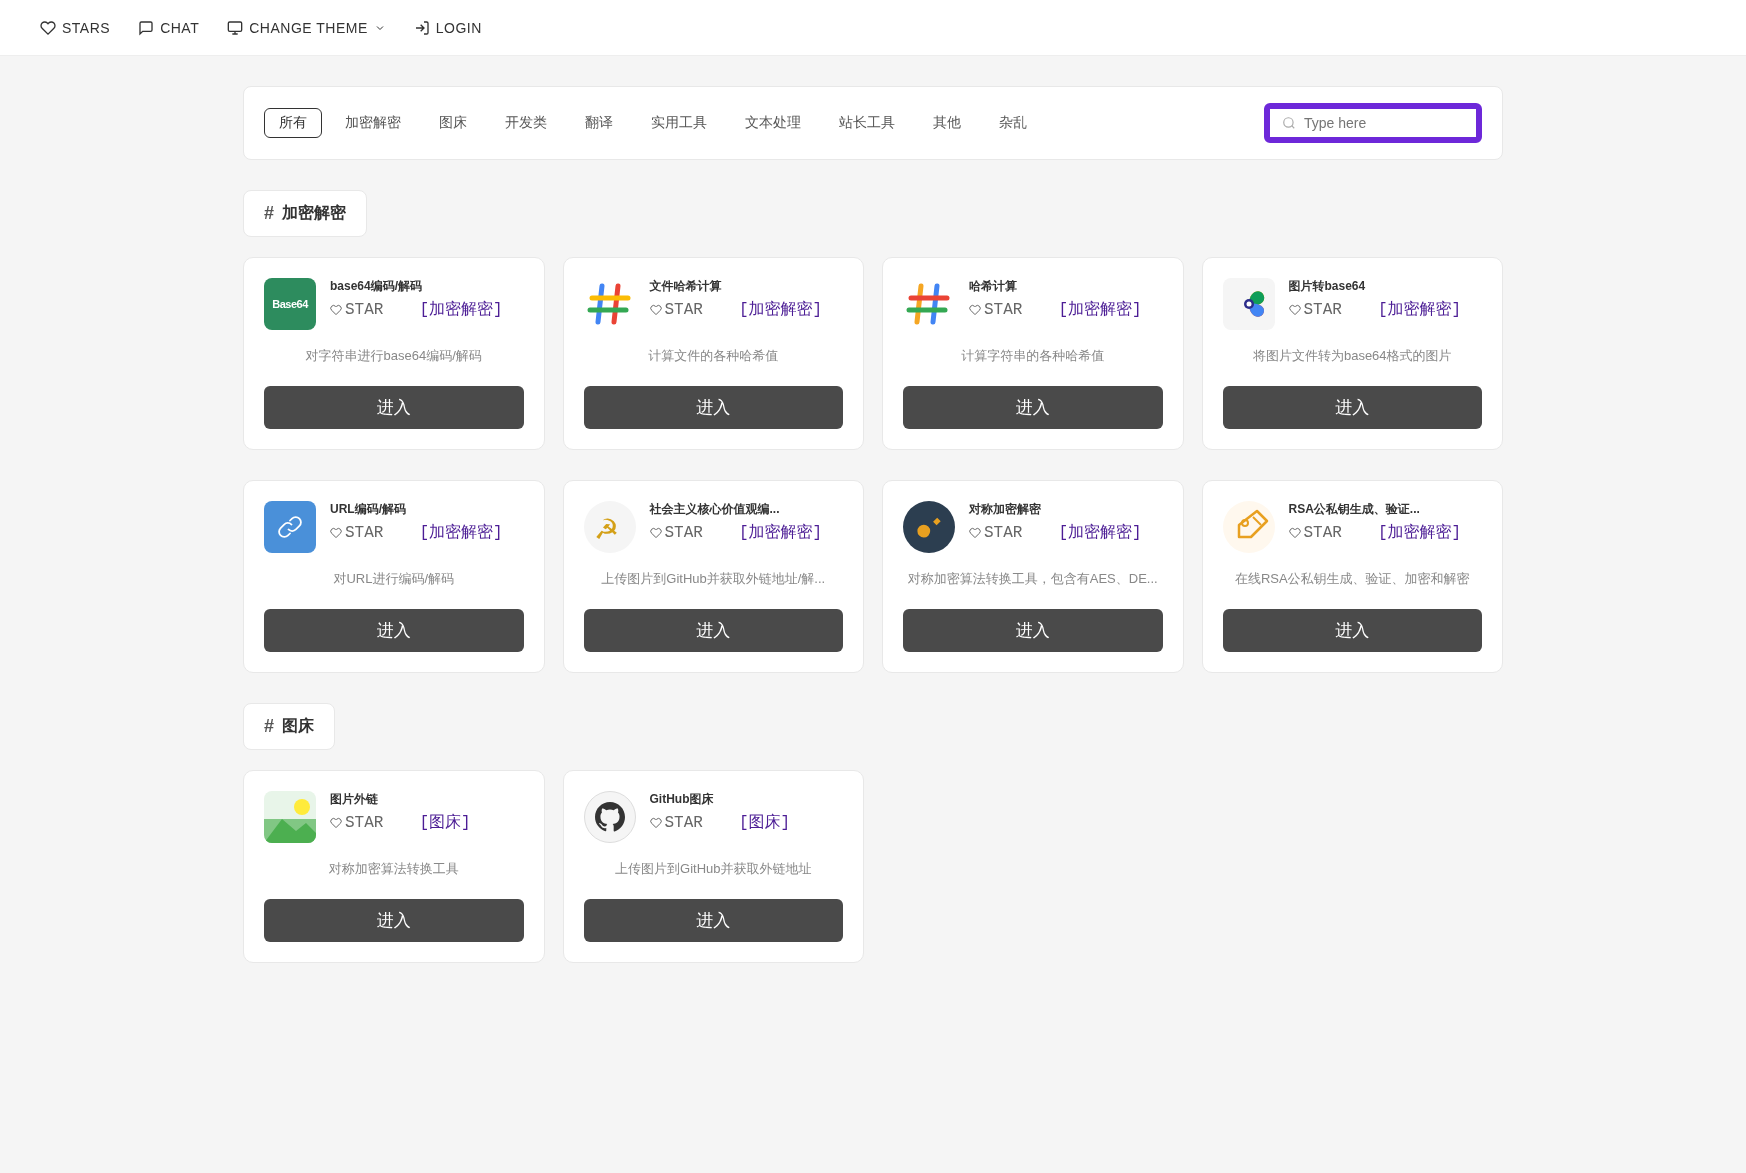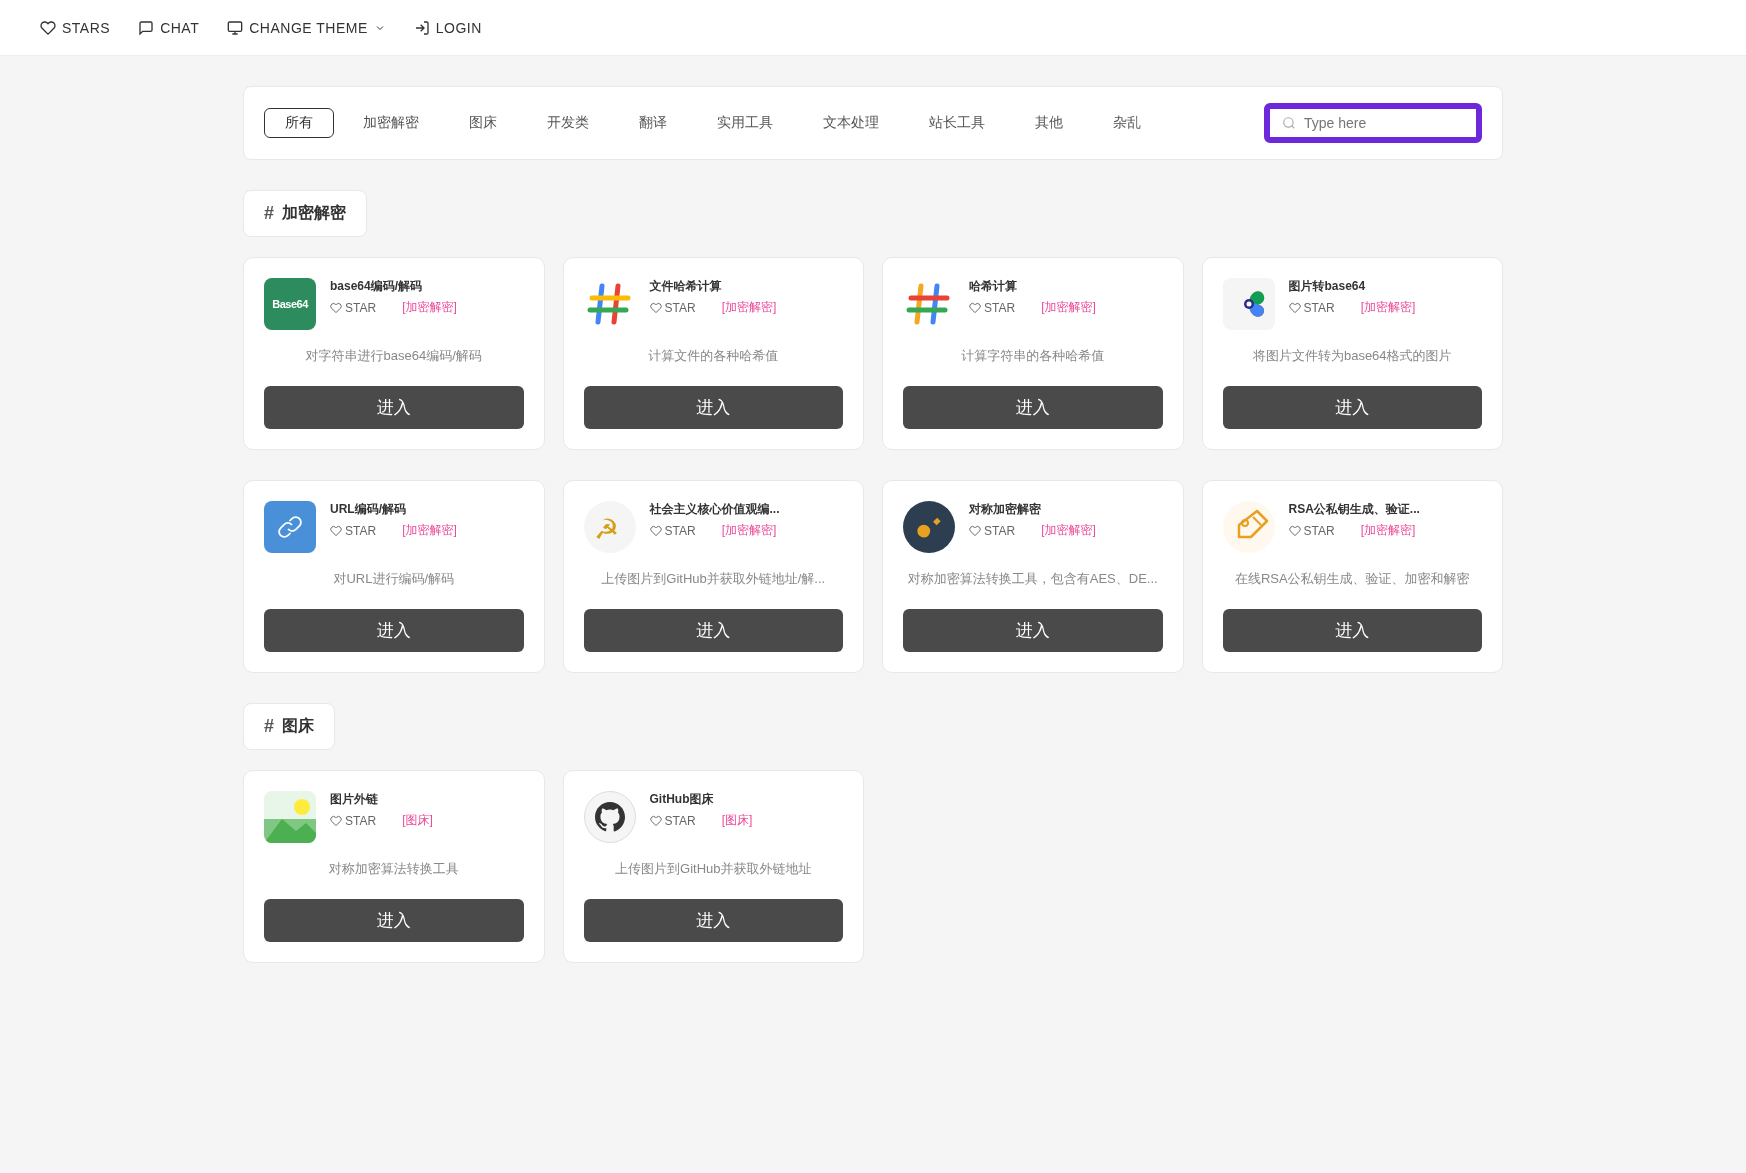--- a/index.html
+++ b/index.html
@@ -9,41 +9,41 @@
     .header { background: #fff; border-bottom: 1px solid #eee; padding: 0 40px; height: 56px; display: flex; align-items: center; justify-content: flex-start; }
     .header-nav { display: flex; align-items: center; gap: 28px; }
     .header-nav-item { display: flex; align-items: center; gap: 6px; font-size: 14px; font-weight: 500; cursor: pointer; color: #333; text-transform: uppercase; letter-spacing: 0.5px; }
 
     
     .main { max-width: 1340px; margin: 0 auto; padding: 30px 40px; }
 
     
     .filter-bar { background: #fff; border-radius: 8px; border: 1px solid #e8e8e8; padding: 16px 20px; display: flex; align-items: center; justify-content: space-between; margin-bottom: 30px; }
     .filter-tabs { display: flex; align-items: center; gap: 8px; flex-wrap: wrap; }
-    .filter-tab { padding: 5px 20px; border-radius: 6px; cursor: pointer; font-size: 14px; color: #555; border: 1px solid transparent; }
+    .filter-tab { padding: 5px 14px; border-radius: 6px; cursor: pointer; font-size: 14px; color: #555; border: 1px solid transparent; }
     .filter-tab.active { border: 1.5px solid #333; border-radius: 6px; font-weight: 500; color: #333; }
     .search-box { display: flex; align-items: center; border: 6px solid #6d28d9; border-radius: 6px; padding: 6px 12px; gap: 8px; background: #fff; }
     .search-box input { border: none; outline: none; font-size: 14px; color: #888; width: 160px; background: transparent; }
     .section-header-card { background: #fff; border-radius: 8px; border: 1px solid #e8e8e8; padding: 12px 20px; display: inline-flex; align-items: center; gap: 8px; }
     .section-hash { color: #555; font-size: 18px; font-weight: bold; }
     .section-title { font-size: 16px; font-weight: 600; color: #333; }
 
     
     .tool-grid { display: grid; grid-template-columns: repeat(4, 1fr); gap: 18px; margin-bottom: 30px; }
 
     
     .tool-card { background: #fff; border-radius: 10px; border: 1px solid #e8e8e8; padding: 20px; display: flex; flex-direction: column; gap: 10px; }
     .tool-card-top { display: flex; align-items: flex-start; gap: 14px; }
     .tool-icon { width: 52px; height: 52px; border-radius: 8px; flex-shrink: 0; display: flex; align-items: center; justify-content: center; font-size: 22px; }
     .tool-icon.base64 { background: #2d8c5e; color: #fff; font-size: 11px; font-weight: bold; letter-spacing: -0.5px; }
     .tool-meta { flex: 1; }
     .tool-name { font-size: 12px; font-weight: 600; color: #333; margin-bottom: 4px; }
-    .tool-tags { display: flex; align-items: center; gap: 26px; font-size: 12px; color: #666; }
+    .tool-tags { display: flex; align-items: center; gap: 8px; font-size: 16px; color: #666; font-family: Liberation Mono, monospace; }
     .tool-tag-star { display: flex; align-items: center; gap: 3px; cursor: pointer; color: #666; }
-    .tool-tag-cat { color: #ec4899; }
+    .tool-tag-cat { color: #4c1d95; margin-left: 28px; }
     .tool-desc { font-size: 13px; color: #888; text-align: center; padding: 4px 0; min-height: 32px; display: flex; align-items: center; justify-content: center; }
     .tool-enter-btn { background: #4a4a4a; color: #fff; border: none; border-radius: 6px; padding: 10px; font-size: 17px; cursor: pointer; width: 100%; text-align: center; margin-top: 4px; }
 
   </style>
 </head>
 <body>
 
 <div class="header">
   <nav class="header-nav">
     <div class="header-nav-item">

